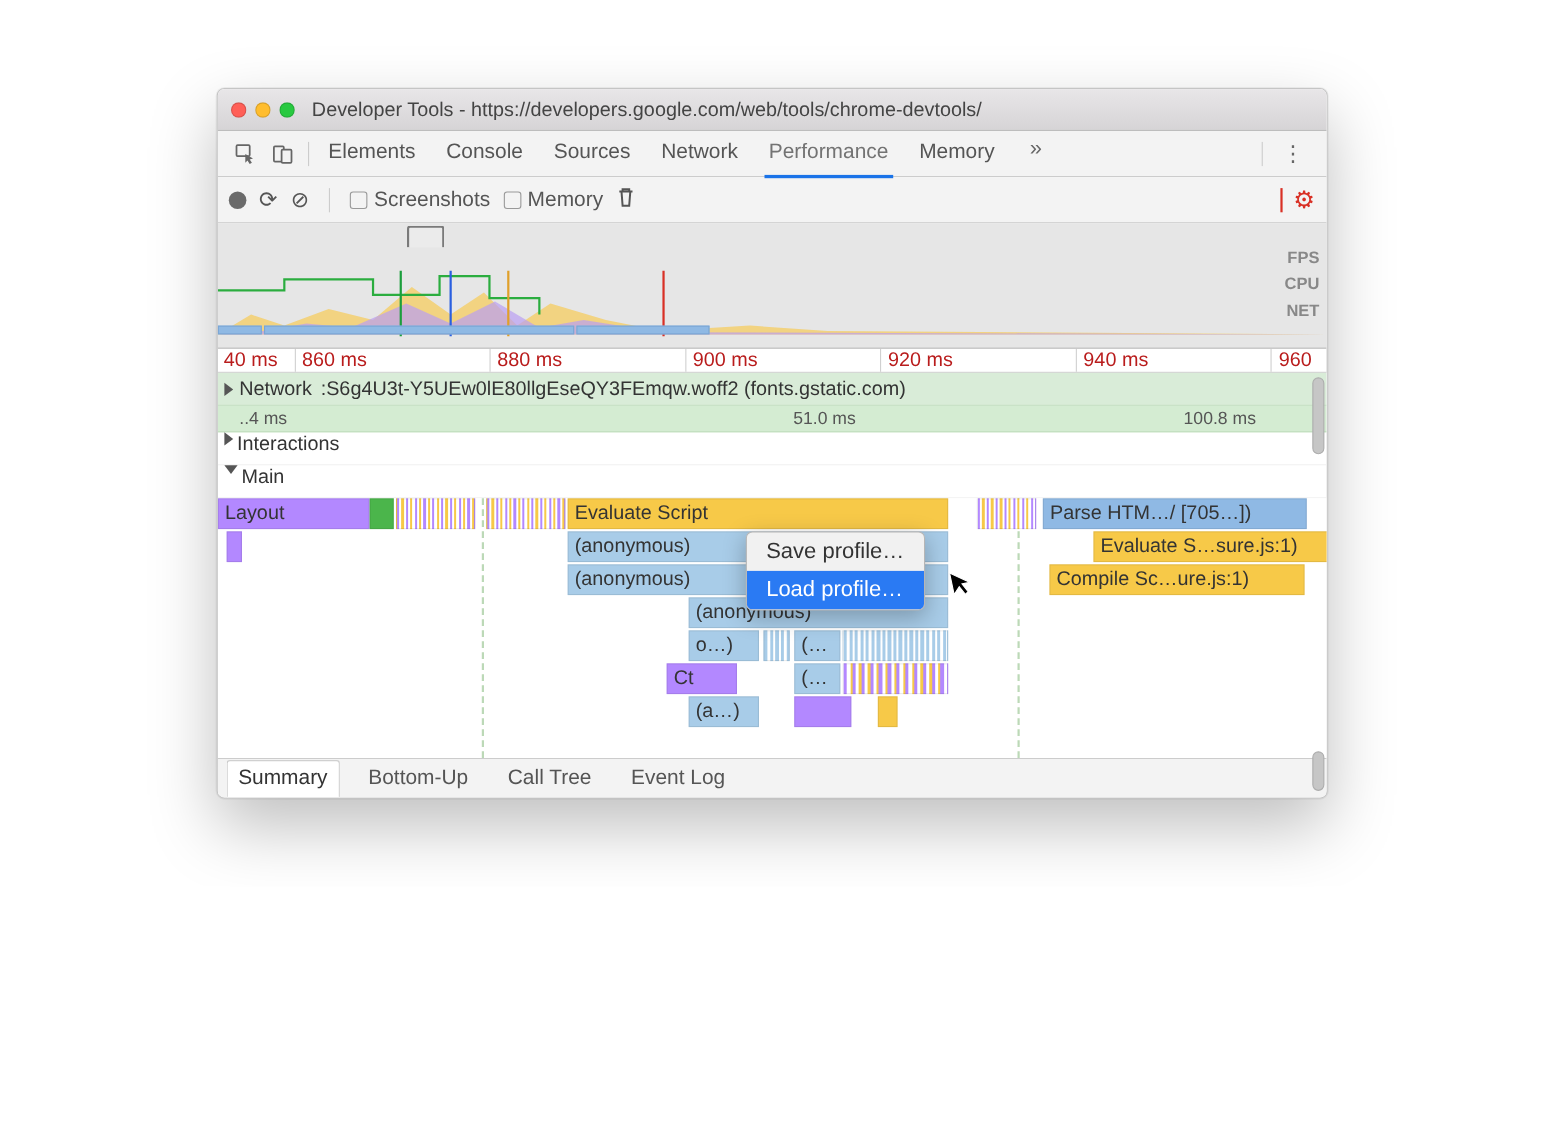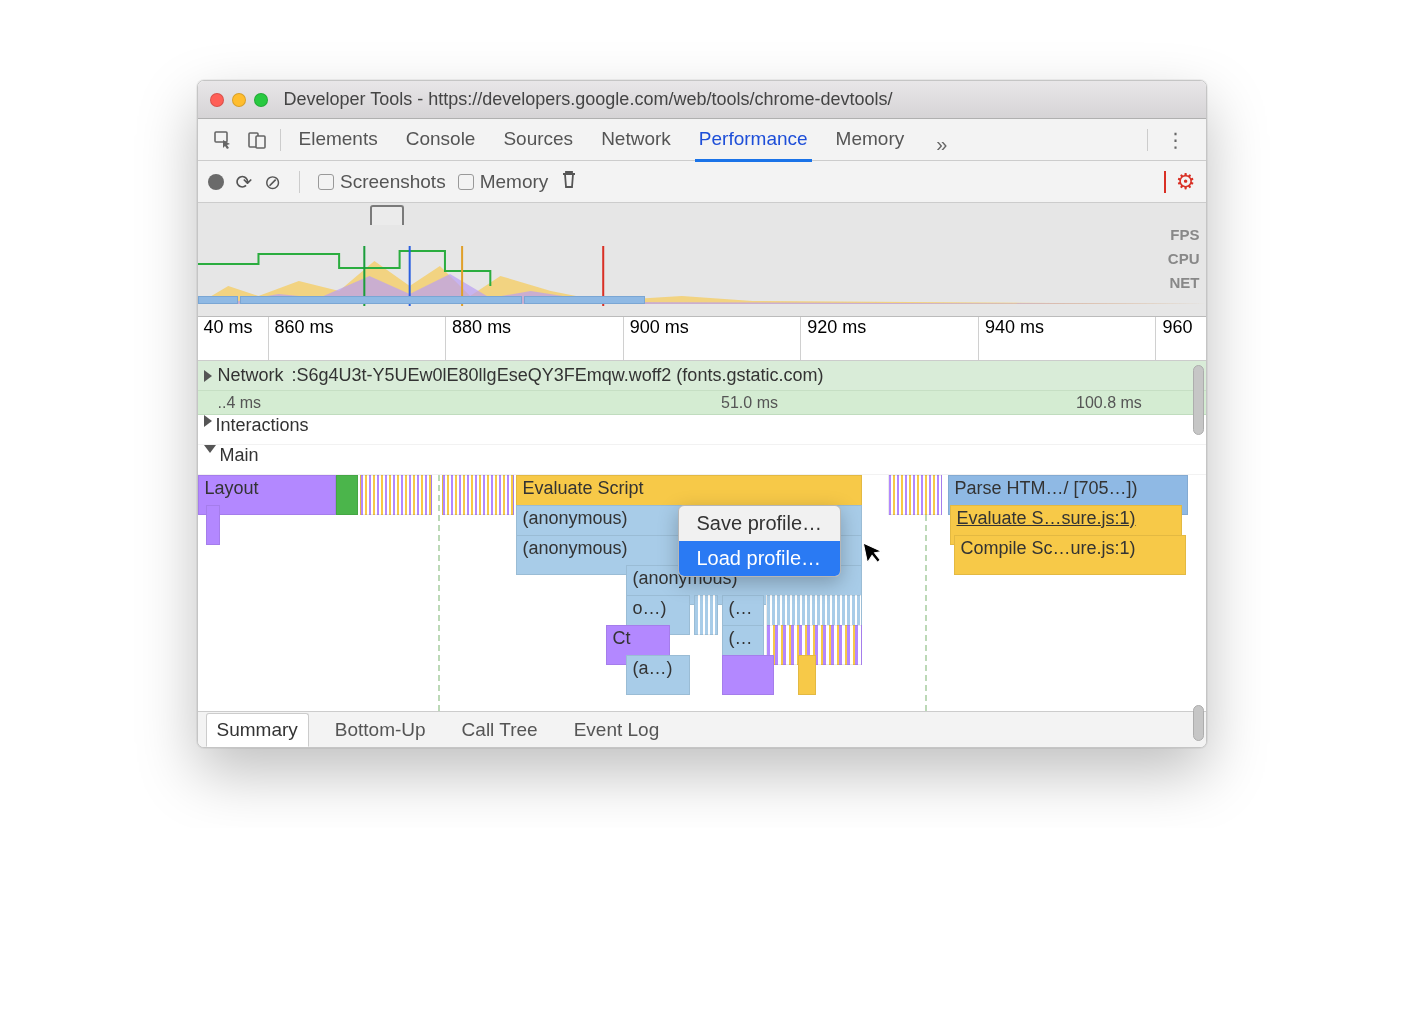--- a/index.html
+++ b/index.html
@@ -45,23 +45,23 @@
   align-items: center;
   padding: 0 8px;
   gap: 0;
 }
 .iconbtn {
   width: 34px; height: 34px;
   display: flex; align-items: center; justify-content: center;
   color: #666;
 }
 .sep-v { width: 1px; height: 22px; background: #ccc; margin: 0 6px; }
-.tabs { display: flex; gap: 24px; align-items: flex-end; margin-left: 10px; flex: 1; font-size: 19px; color: #555; }
+.tabs { display: flex; gap: 24px; align-items: flex-start; margin-left: 10px; flex: 1; font-size: 19px; color: #555; }
 .tab { padding: 8px 2px 10px 2px; cursor: default; position: relative; }
-.tab.active { color: #1d4ed8; }
+.tab.active { color: #737373; }
 .tab.active::after { content:""; position:absolute; left:-2px; right:-2px; bottom:-2px; height:3px; background:#1a73e8; }
 .overflow { font-size: 20px; color: #666; padding: 4px 6px; }
 .menu-dots { font-size: 20px; color: #666; padding: 4px 12px; }
 
 .toolbar {
   height: 42px;
   background: #f3f3f3;
   border-bottom: 1px solid #ccc;
   display: flex;
   align-items: center;
@@ -82,32 +82,32 @@
   background: #e6e6e6;
   position: relative;
   border-bottom: 1px solid #bbb;
 }
 .ov-ticks { display: flex; justify-content: space-between; padding: 4px 14px 0 130px; font-size: 15px; color: #666; }
 .ov-labels { position: absolute; right: 6px; top: 20px; font-size: 15px; color: #888; font-weight: 700; line-height: 1.6; text-align:right; }
 .ov-graph { position: absolute; left:0; right:0; bottom:10px; height: 60px; }
 .net-bars { position:absolute; bottom:0; left:0; right:0; height:12px; display:flex; }
 .net-bars span { background:#8fb9e4; height:8px; margin-top:2px; border:1px solid #7aa6d4; }
 
-.ruler { height: 44px; border-bottom: 1px solid #ccc; display:flex; font-size:18px; color:#000000; }
+.ruler { height: 22px; border-bottom: 1px solid #ccc; display:flex; font-size:18px; color:#b91c1c; }
 .ruler span { flex:1; border-left: 1px solid #d0d0d0; padding-left:6px; }
 
 .tracks { position:relative; background:#fff; }
 .track-header { height: 30px; display:flex; align-items:flex-start; gap:4px; padding-left:6px; font-size:18px; color:#333; border-bottom:1px solid #f2f2f2;}
 .tri { display:inline-block; width:0; height:0; }
 .tri.right { border-top:6px solid transparent; border-bottom:6px solid transparent; border-left:8px solid #555;}
 .tri.down { border-left:6px solid transparent; border-right:6px solid transparent; border-top:8px solid #555;}
 .network-row { background:#d9ecd8; height:30px; font-size:18px; color:#333; display:flex; align-items:center; padding-left:6px; gap:6px; border-bottom:1px solid #c6dfc4; white-space:nowrap; overflow:hidden;}
 .frames-row { height: 24px; background:#d4ecd2; border-bottom:1px solid #c0dcbe; font-size:16px; color:#555; display:flex; align-items:center; padding-left:20px; gap:200px; overflow:hidden;}
 .flame-area { position:relative; height:236px; background:#fff;}
-.bar { position:absolute; height:40px; font-size:18px; color:#333; padding:2px 6px; white-space:nowrap; overflow:hidden; border:1px solid rgba(0,0,0,0.08);}
+.bar { position:absolute; height:28px; font-size:18px; color:#333; padding:2px 6px; white-space:nowrap; overflow:hidden; border:1px solid rgba(0,0,0,0.08);}
 .purple { background:#b388ff; }
 .yellow-b { background:#f7c948; }
 .blue-l { background:#a8cce8; }
 .blue-d {  background:#8fb9e4; }
 .stripes { background: repeating-linear-gradient(90deg,#b388ff 0 2px,#fff 2px 4px,#f7c948 4px 6px,#fff 6px 8px);}
 .stripes2 { background: repeating-linear-gradient(90deg,#a8cce8 0 3px,#fff 3px 5px);}
 .stripes3 { background: repeating-linear-gradient(90deg,#b388ff 0 3px,#fff 3px 6px,#f7c948 6px 8px);}
 
 .vdash { position:absolute; top:0; bottom:0; width:0; border-left:2px dashed #bcd9b7;}
 
@@ -266,21 +266,21 @@
       <div class="bar purple" style="top:0; left:0; width:138px;">Layout</div>
       <div class="bar" style="top:0; left:138px; width:22px; background:#4bb54b;"></div>
       <div class="bar stripes" style="top:0; left:162px; width:72px;"></div>
       <div class="bar stripes" style="top:0; left:244px; width:72px;"></div>
       <div class="bar yellow-b" style="top:0; left:318px; width:346px;">Evaluate Script</div>
       <div class="bar stripes" style="top:0; left:690px; width:54px;"></div>
       <div class="bar blue-d" style="top:0; left:750px; width:240px;">Parse HTM…/ [705…])</div>
 
       <div class="bar purple" style="top:30px; left:8px; width:4px;"></div>
       <div class="bar blue-l" style="top:30px; left:318px; width:346px;">(anonymous)</div>
-      <div class="bar yellow-b" style="top:30px; left:752px; width:232px;text-decoration:underline;">Evaluate S…sure.js:1)</div>
+      <div class="bar yellow-b" style="top:30px; left:796px; width:232px;">Evaluate S…sure.js:1)</div>
 
       <div class="bar blue-l" style="top:60px; left:318px; width:346px;">(anonymous)</div>
       <div class="bar yellow-b" style="top:60px; left:756px; width:232px;">Compile Sc…ure.js:1)</div>
 
       <div class="bar blue-l" style="top:90px; left:428px; width:236px;">(anonymous)</div>
 
       <div class="bar blue-l" style="top:120px; left:428px; width:64px;">o…)</div>
       <div class="bar stripes2" style="top:120px; left:496px; width:24px;"></div>
       <div class="bar blue-l" style="top:120px; left:524px; width:42px;">(…</div>
       <div class="bar stripes2" style="top:120px; left:568px; width:96px;"></div>

